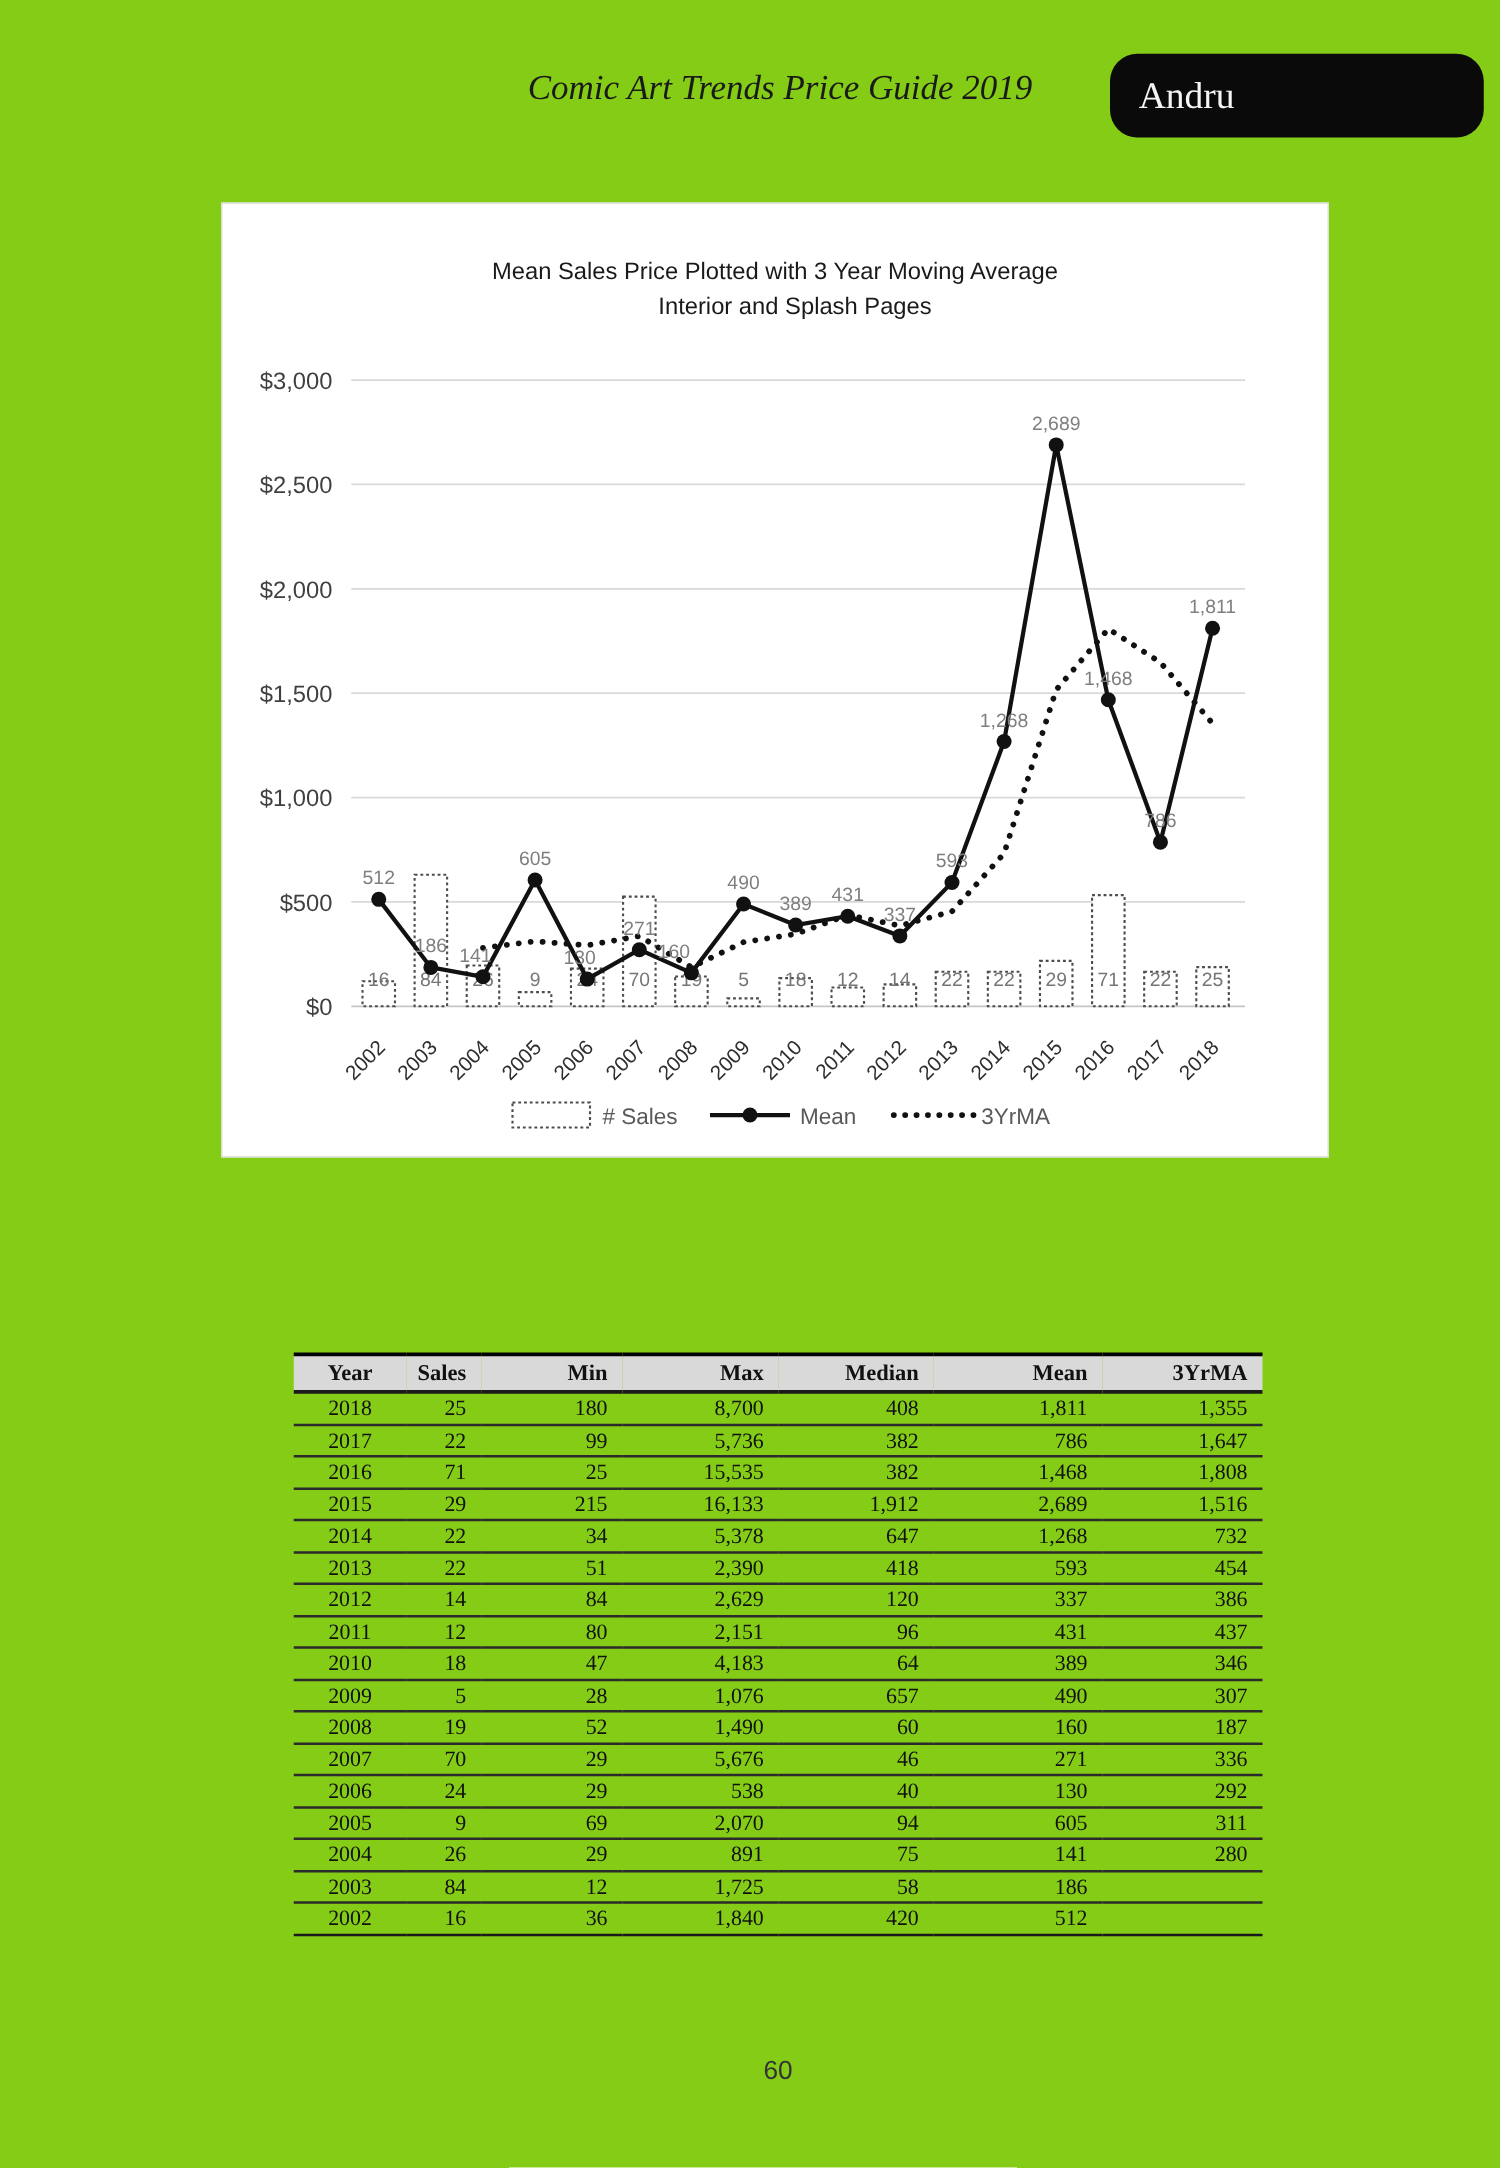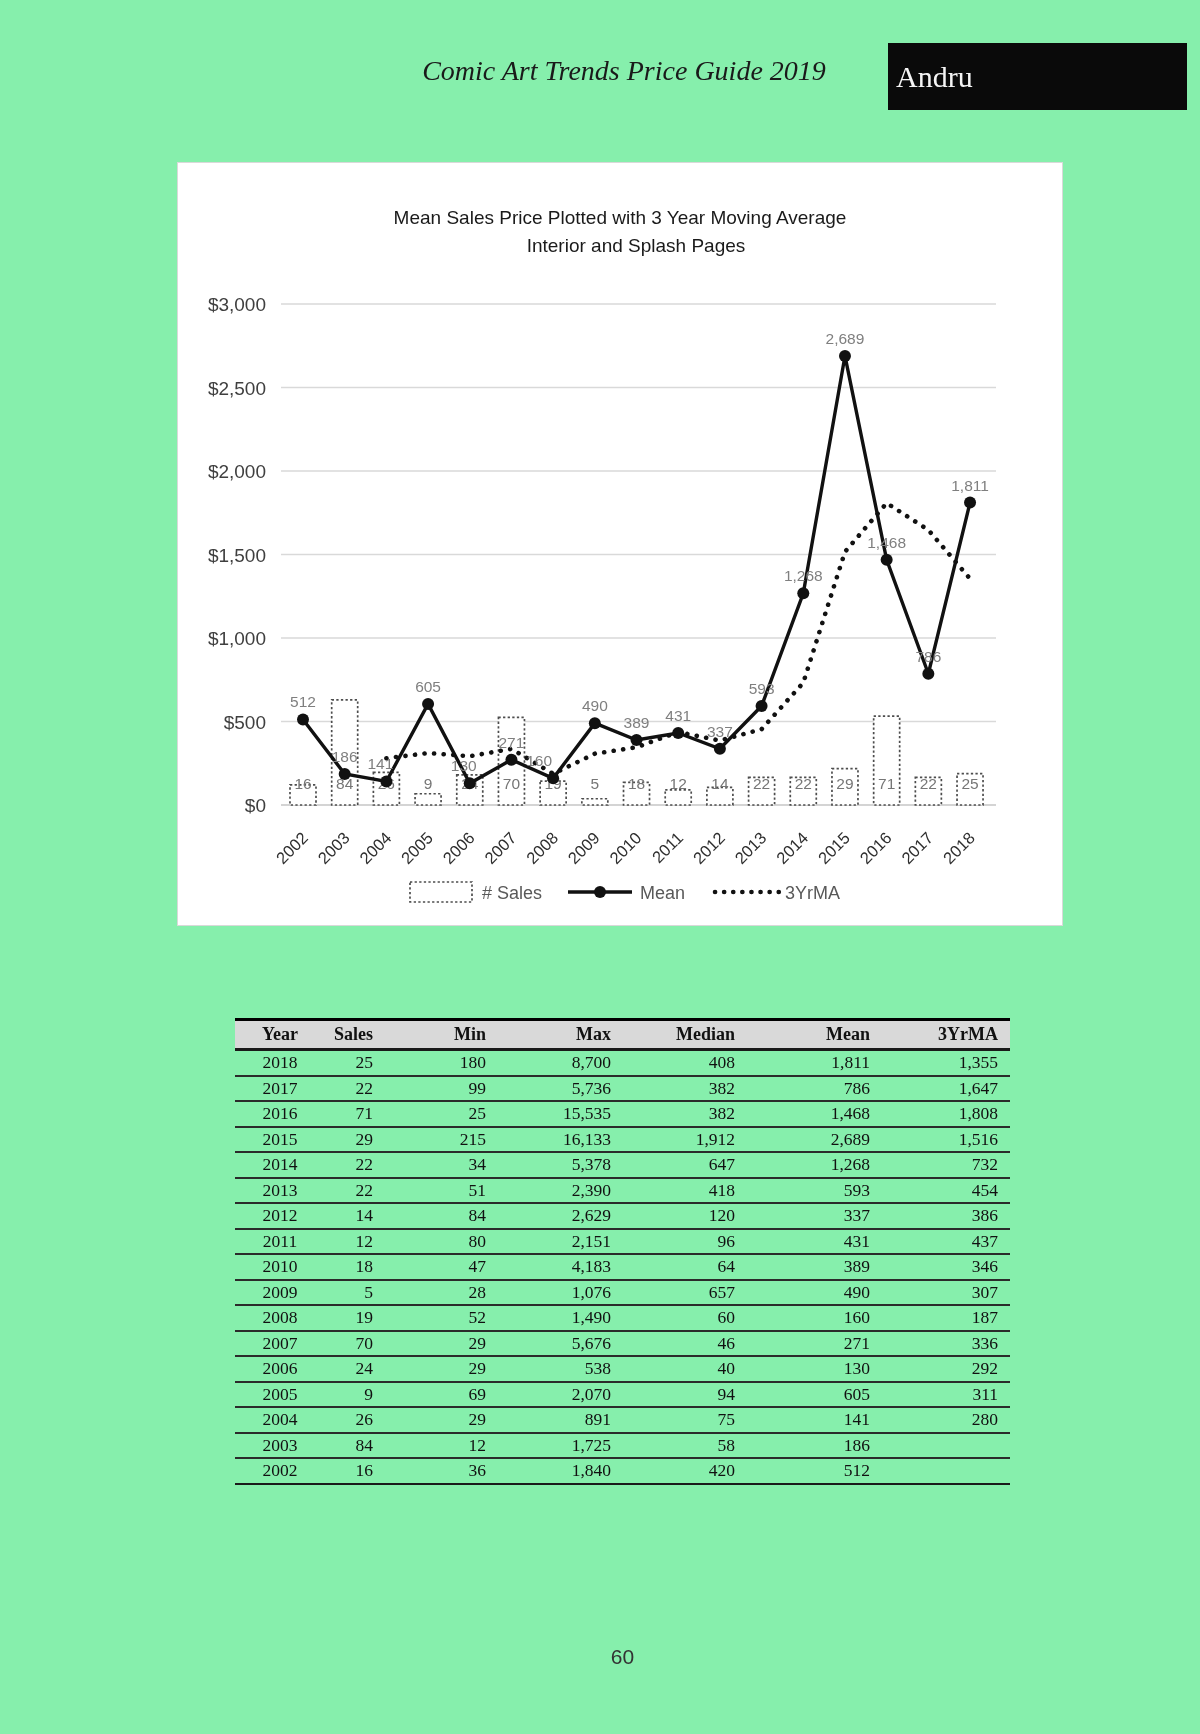--- a/index.html
+++ b/index.html
@@ -1,35 +1,35 @@
 <!DOCTYPE html>
 <html><head>
 <meta charset="utf-8">
 <style>
   html,body{margin:0;padding:0;background:#ffffff;}
-  .page{position:relative;width:1200px;height:1734px;background:#86efac;overflow:hidden;
+  .page{position:relative;width:1200px;height:1734px;background:#84cc16;overflow:hidden;
         font-family:"Liberation Sans",sans-serif;}
   
   .book-title{position:absolute;left:24px;top:55px;width:1200px;text-align:center;
         font-family:"Liberation Serif",serif;font-style:italic;font-size:28px;color:#1a1a1a;}
   .artist-tab{position:absolute;left:888px;top:43px;width:299px;height:67px;background:#0a0a0a;
         color:#f5f5f5;font-family:"Liberation Serif",serif;font-size:30px;line-height:67px;
-        padding-left:8px;box-sizing:border-box;}
+        padding-left:23px;box-sizing:border-box;border-radius:22px;}
   
   .chart-frame{position:absolute;left:177px;top:162px;width:886px;height:764px;background:#ffffff;
         border:1.5px solid #d9d9d9;box-sizing:border-box;}
   .chart-title{position:absolute;left:0;top:12px;width:100%;text-align:center;font-weight:bold;
         font-size:21.5px;color:#1a1a1a;}
   .chart-sub1{position:absolute;left:0;top:44px;width:100%;text-align:center;font-size:19px;color:#1a1a1a;}
   .chart-sub2{position:absolute;left:16px;top:72px;width:100%;text-align:center;font-size:19px;color:#1a1a1a;}
   .chart-frame svg{position:absolute;left:0;top:0;}
   
   .table-title{position:absolute;left:235px;top:984px;width:775px;text-align:center;
         font-family:"Liberation Serif",serif;font-size:30px;color:#111;letter-spacing:0.5px;white-space:nowrap;}
-  table.stats{position:absolute;left:235px;top:1018px;width:775px;border-collapse:collapse;
+  table.stats{position:absolute;left:235px;top:1082px;width:775px;border-collapse:collapse;
         font-family:"Liberation Serif",serif;color:#111;}
   table.stats th{background:#d9d9d9;font-size:18px;font-weight:bold;line-height:27px;
         border-top:3px solid #000;border-bottom:3px solid #1a1a1a;padding:0 12px 0 0;}
   table.stats td{font-size:17.5px;line-height:23.5px;border-bottom:2px solid #2b2b2b;padding:0 12px 0 0;}
   table.stats tr:last-child td{border-bottom:2.5px solid #1a1a1a;}
   table.stats .c-year{text-align:center;padding:0;}
   table.stats .c-num{text-align:right;}
   .page-number{position:absolute;left:235px;top:1645px;width:775px;text-align:center;
         font-size:21px;color:#333;}
 </style>

